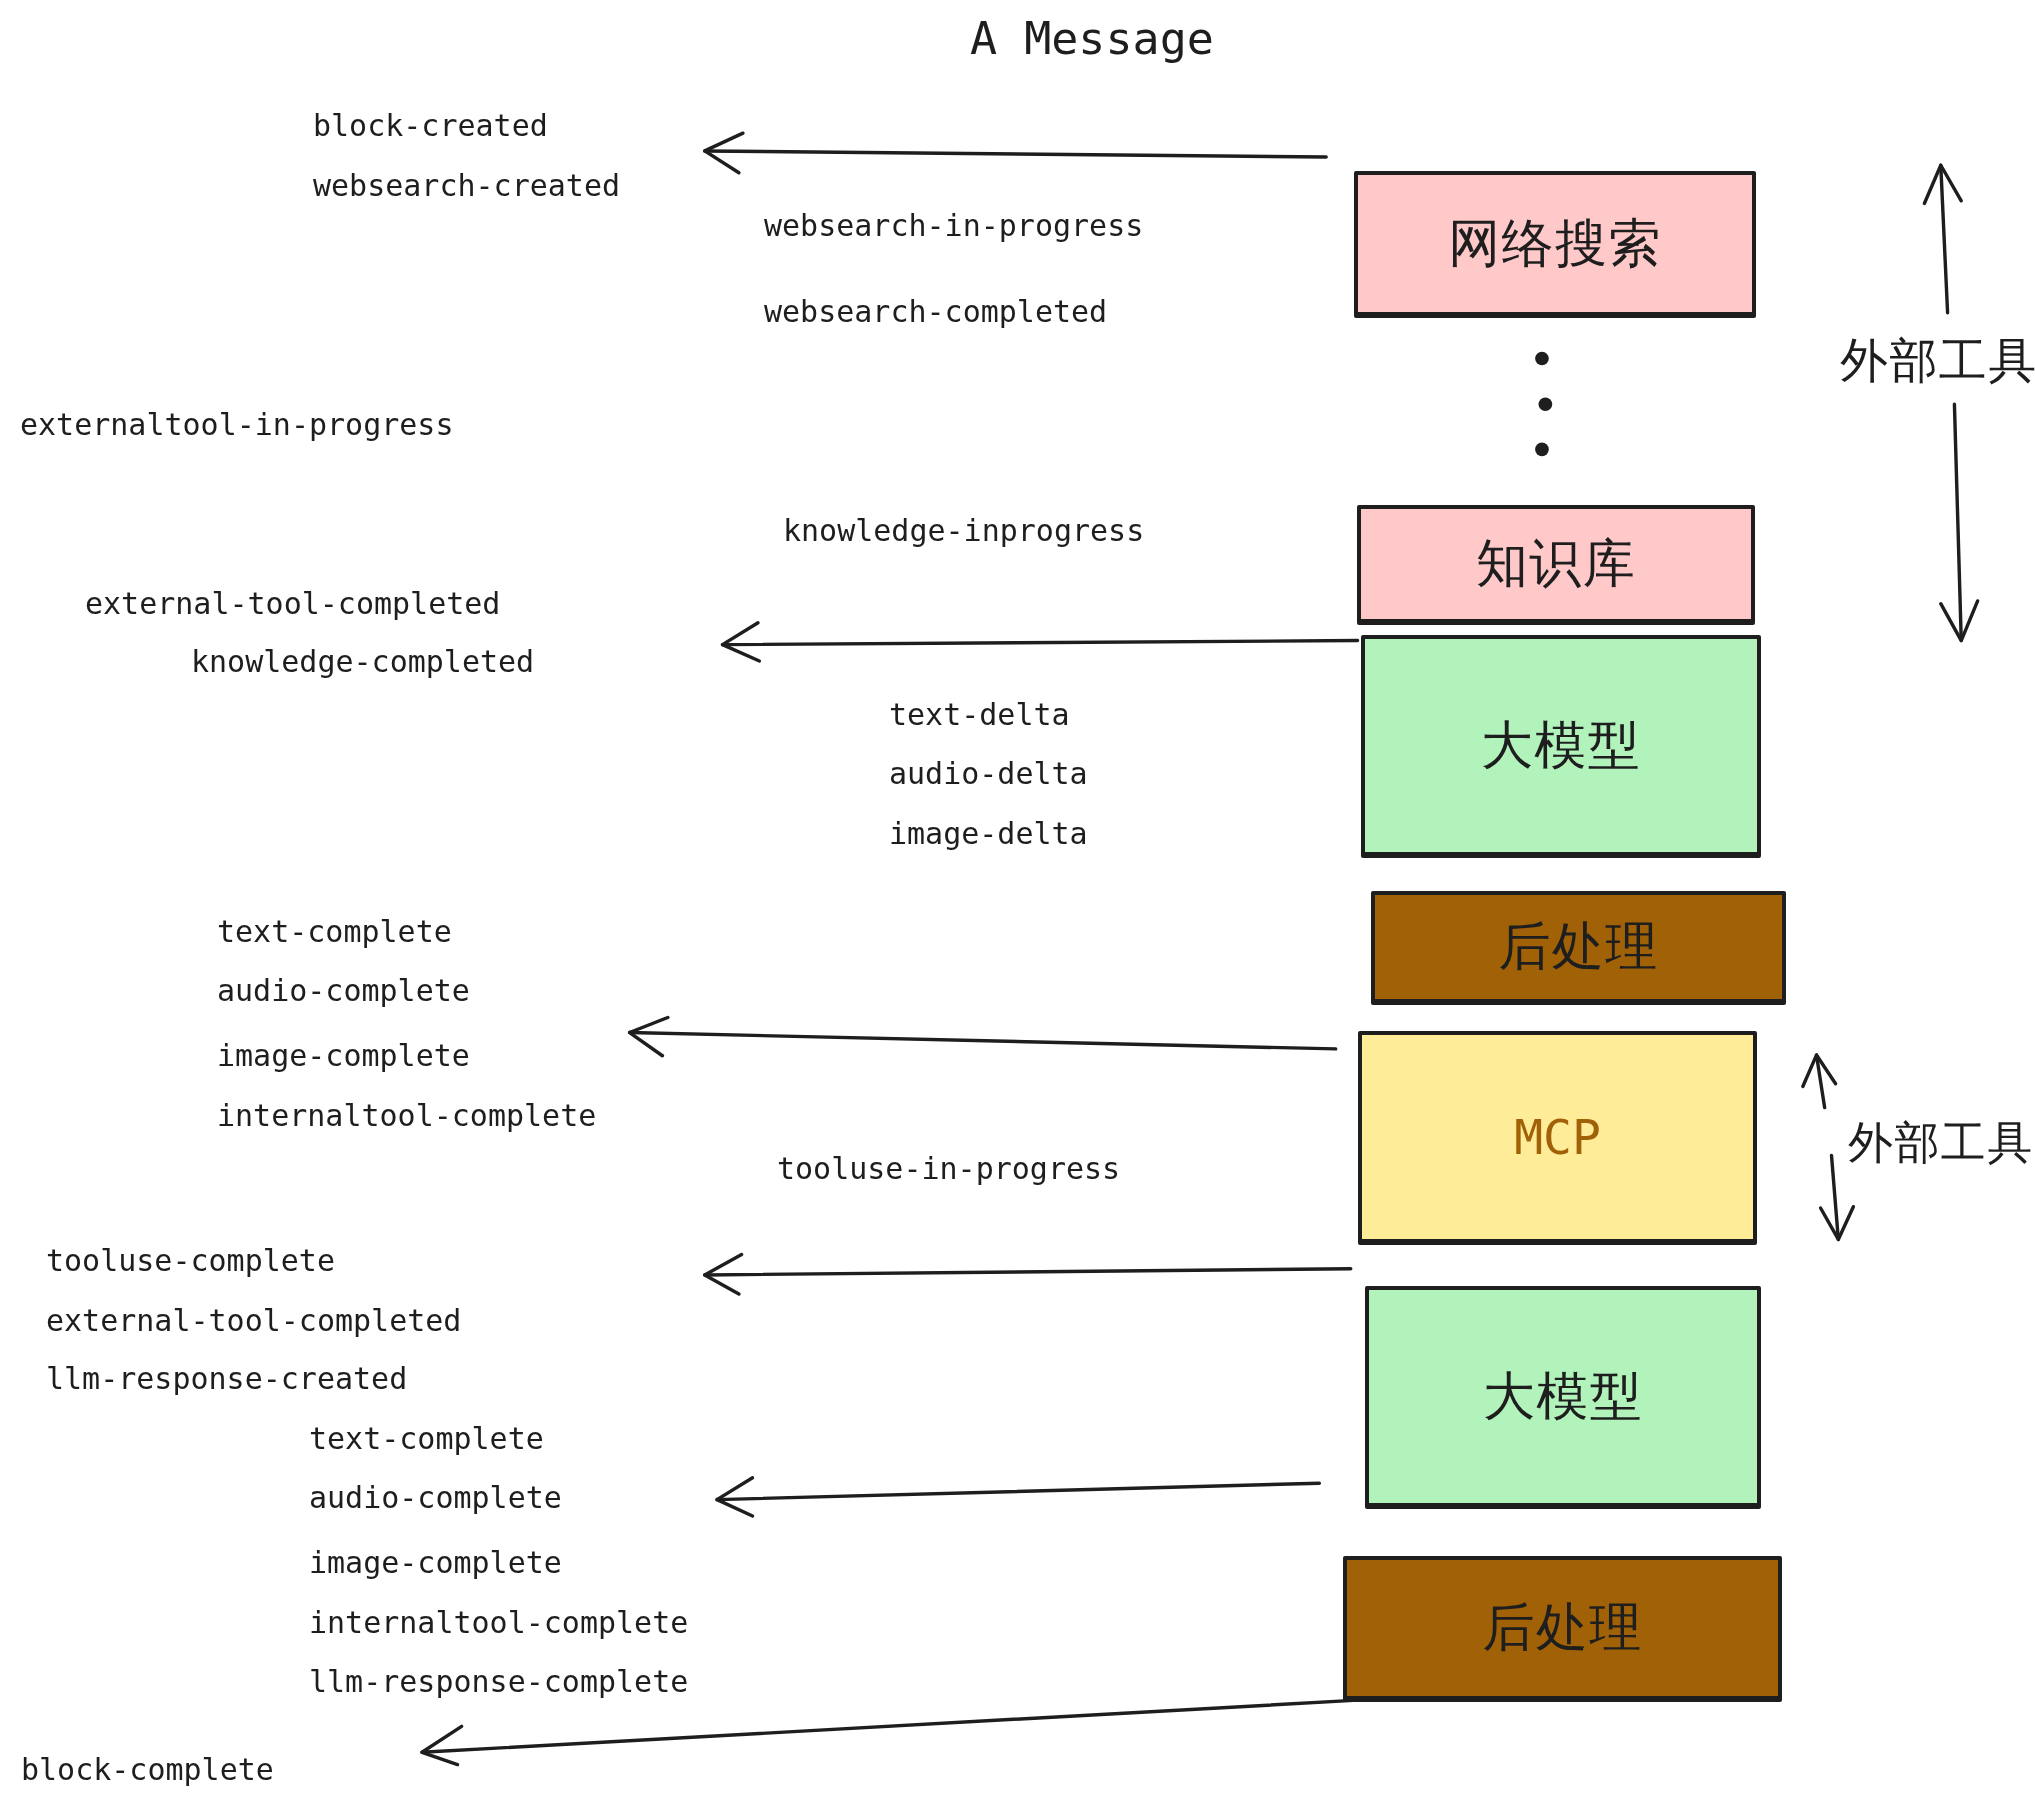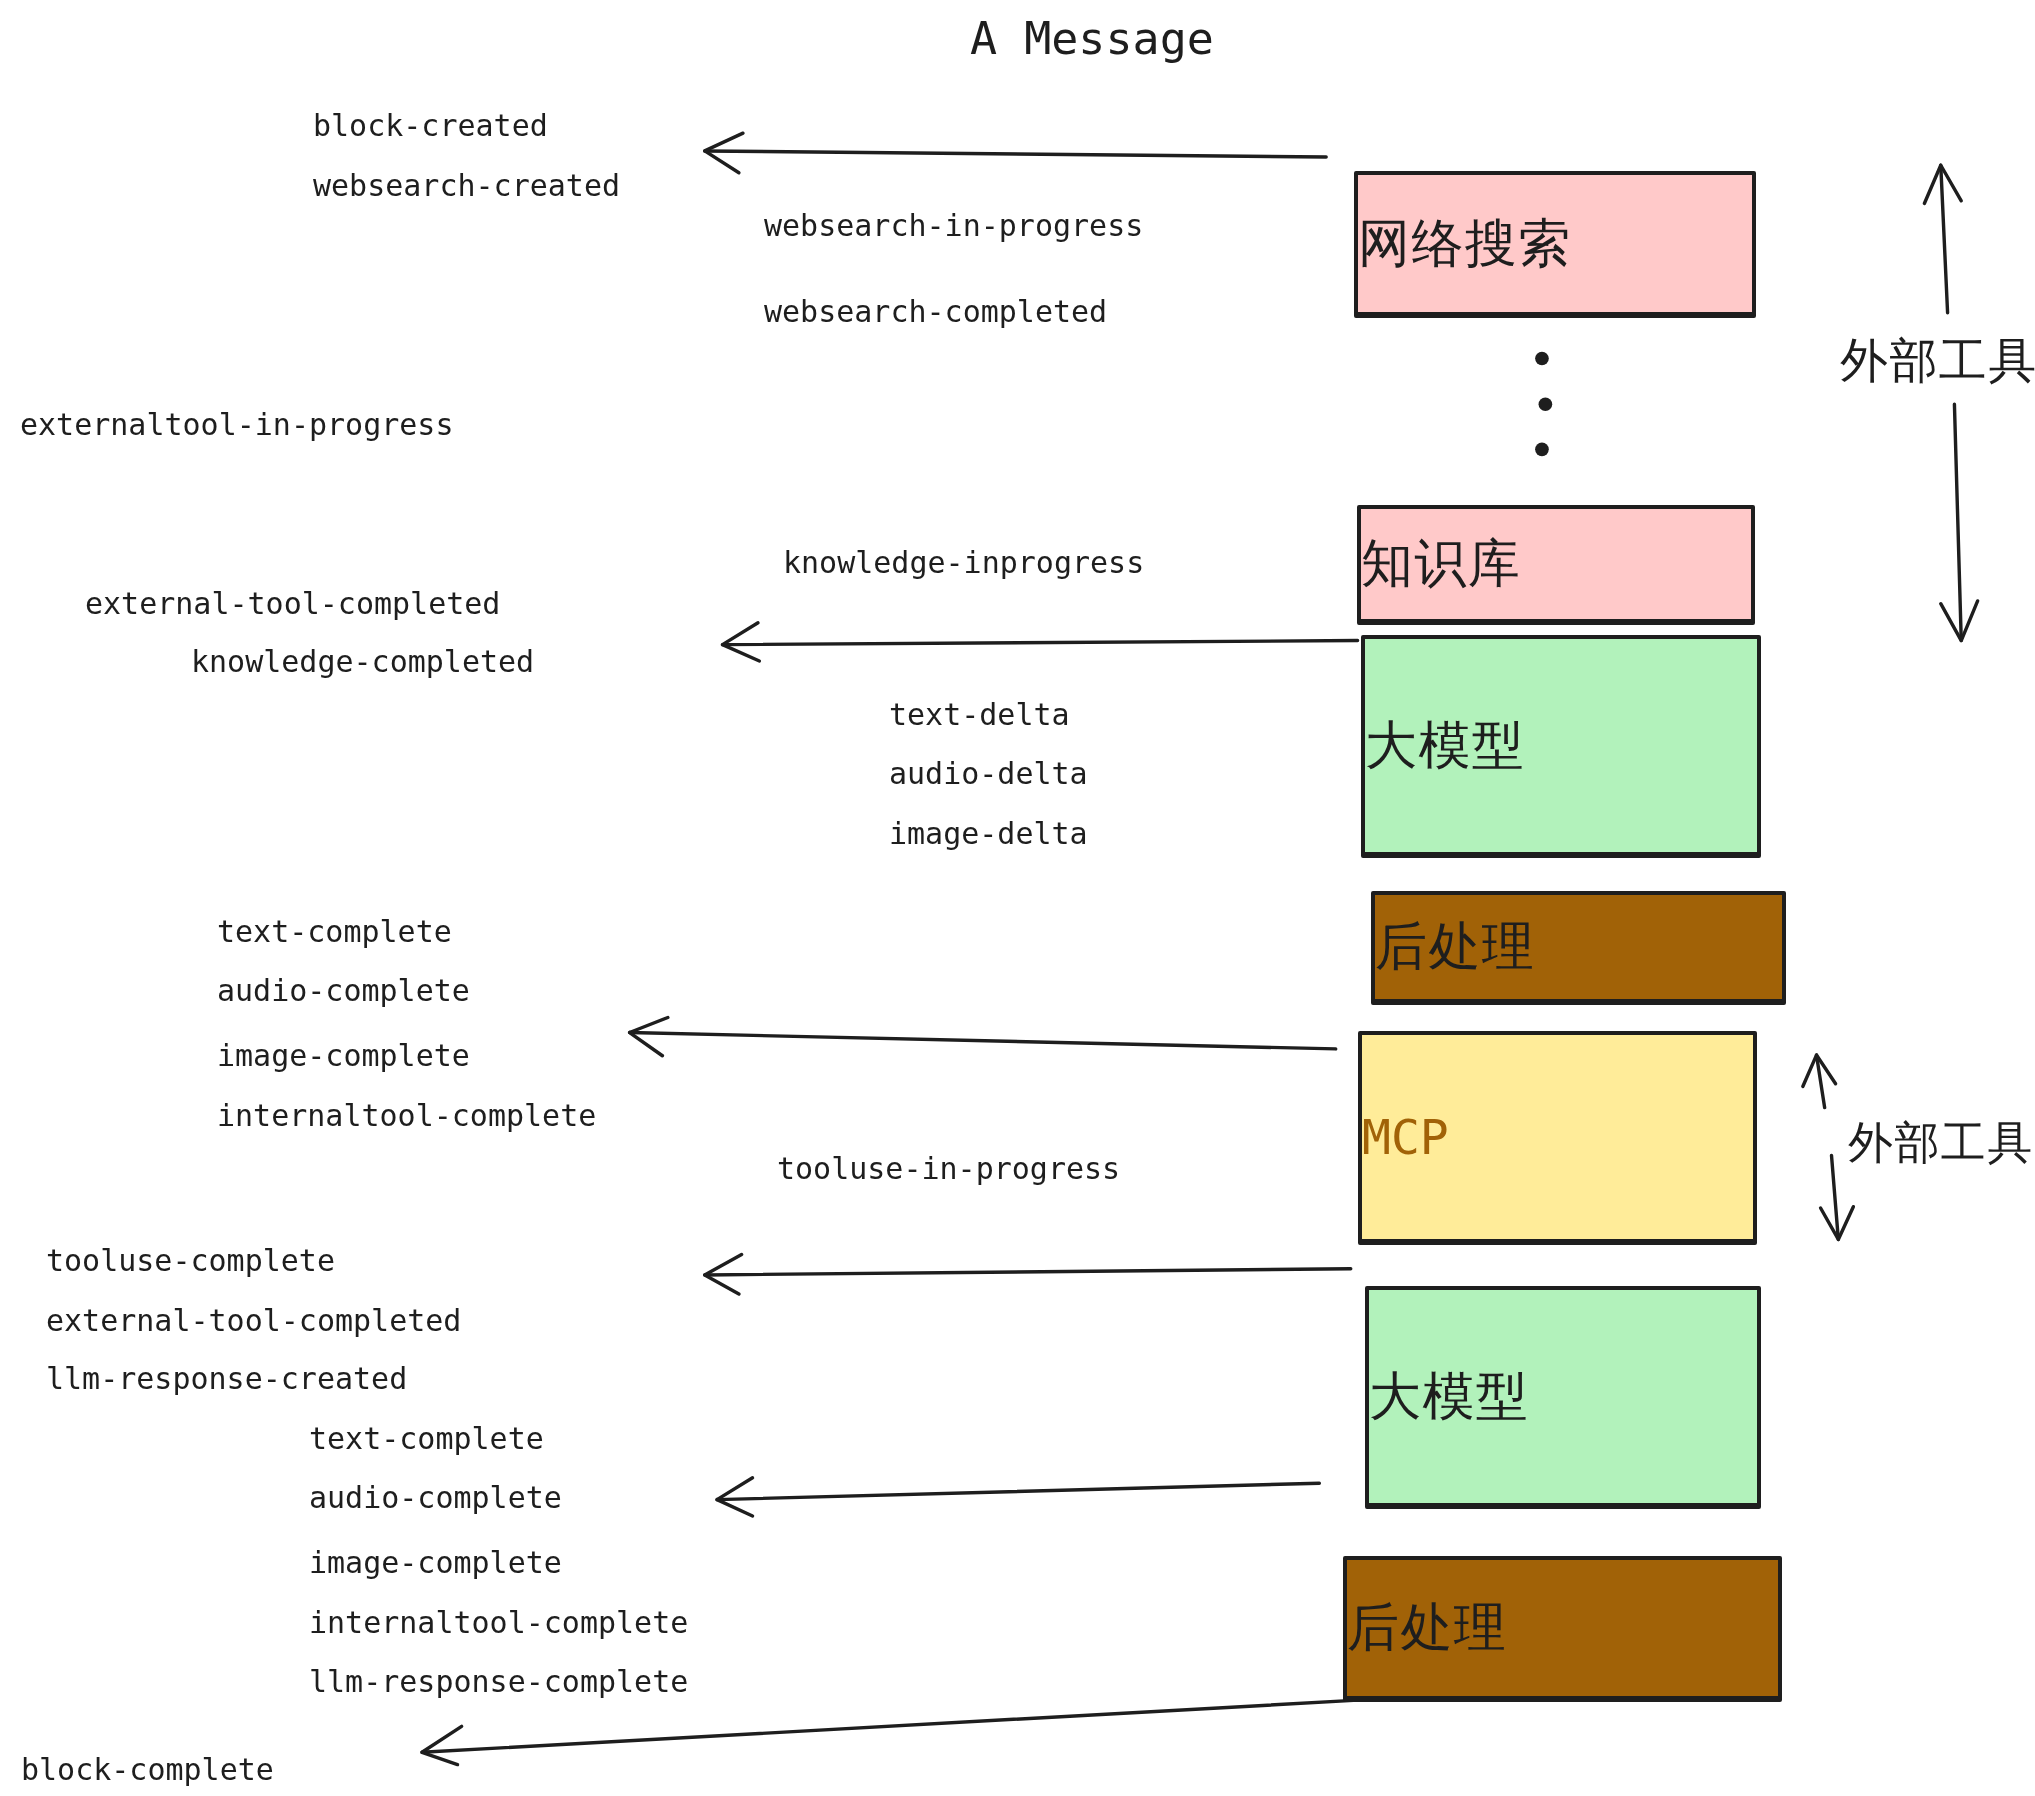--- a/index.html
+++ b/index.html
@@ -30,20 +30,21 @@
     white-space:nowrap;
   }
   .node{
     position:absolute;
     box-sizing:border-box;
     border:4.1px solid #1e1e1e;
     border-bottom-width:6.8px;
     border-radius:2px;
     display:flex;
     align-items:center;
+    justify-content:center;
   }
   .node .cjk{
     font-family:"Liberation Sans", sans-serif;
     font-size:52px;
     color:#1e1e1e;
     letter-spacing:1.4px;
   }
   .node .mono{
     font-family:"DejaVu Sans Mono", monospace;
     font-size:48px;
@@ -136,21 +137,21 @@
     </g>
   </svg>
 
   <div class="title">A Message</div>
 
   <div class="ev" style="left:313px;top:101px">block-created</div>
   <div class="ev" style="left:313px;top:161px">websearch-created</div>
   <div class="ev" style="left:764px;top:201px">websearch-in-progress</div>
   <div class="ev" style="left:764px;top:287px">websearch-completed</div>
   <div class="ev" style="left:20px;top:400px">externaltool-in-progress</div>
-  <div class="ev" style="left:783px;top:538px">knowledge-inprogress</div>
+  <div class="ev" style="left:783px;top:506px">knowledge-inprogress</div>
   <div class="ev" style="left:85px;top:579px">external-tool-completed</div>
   <div class="ev" style="left:191px;top:637px">knowledge-completed</div>
   <div class="ev" style="left:889px;top:690px">text-delta</div>
   <div class="ev" style="left:889px;top:749px">audio-delta</div>
   <div class="ev" style="left:889px;top:809px">image-delta</div>
   <div class="ev" style="left:217px;top:907px">text-complete</div>
   <div class="ev" style="left:217px;top:966px">audio-complete</div>
   <div class="ev" style="left:217px;top:1031px">image-complete</div>
   <div class="ev" style="left:217px;top:1091px">internaltool-complete</div>
   <div class="ev" style="left:777px;top:1144px">tooluse-in-progress</div>

